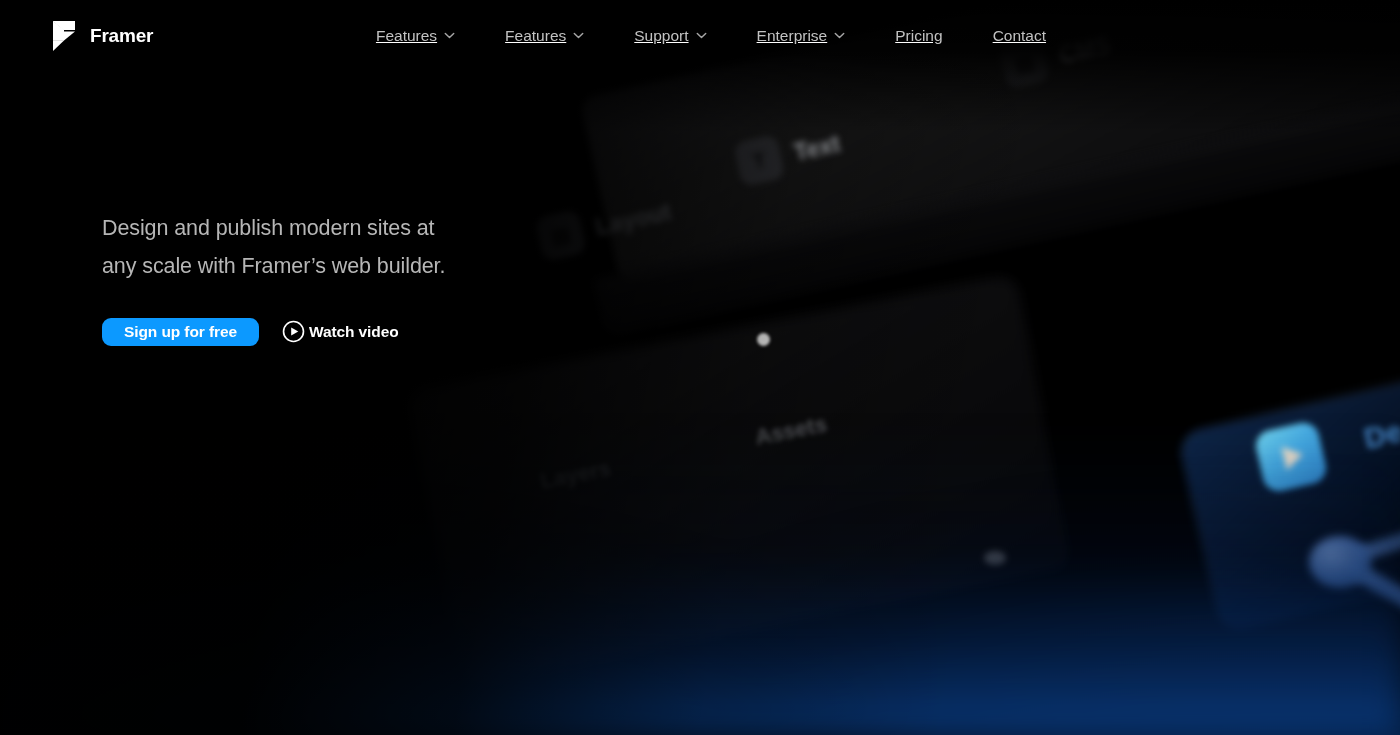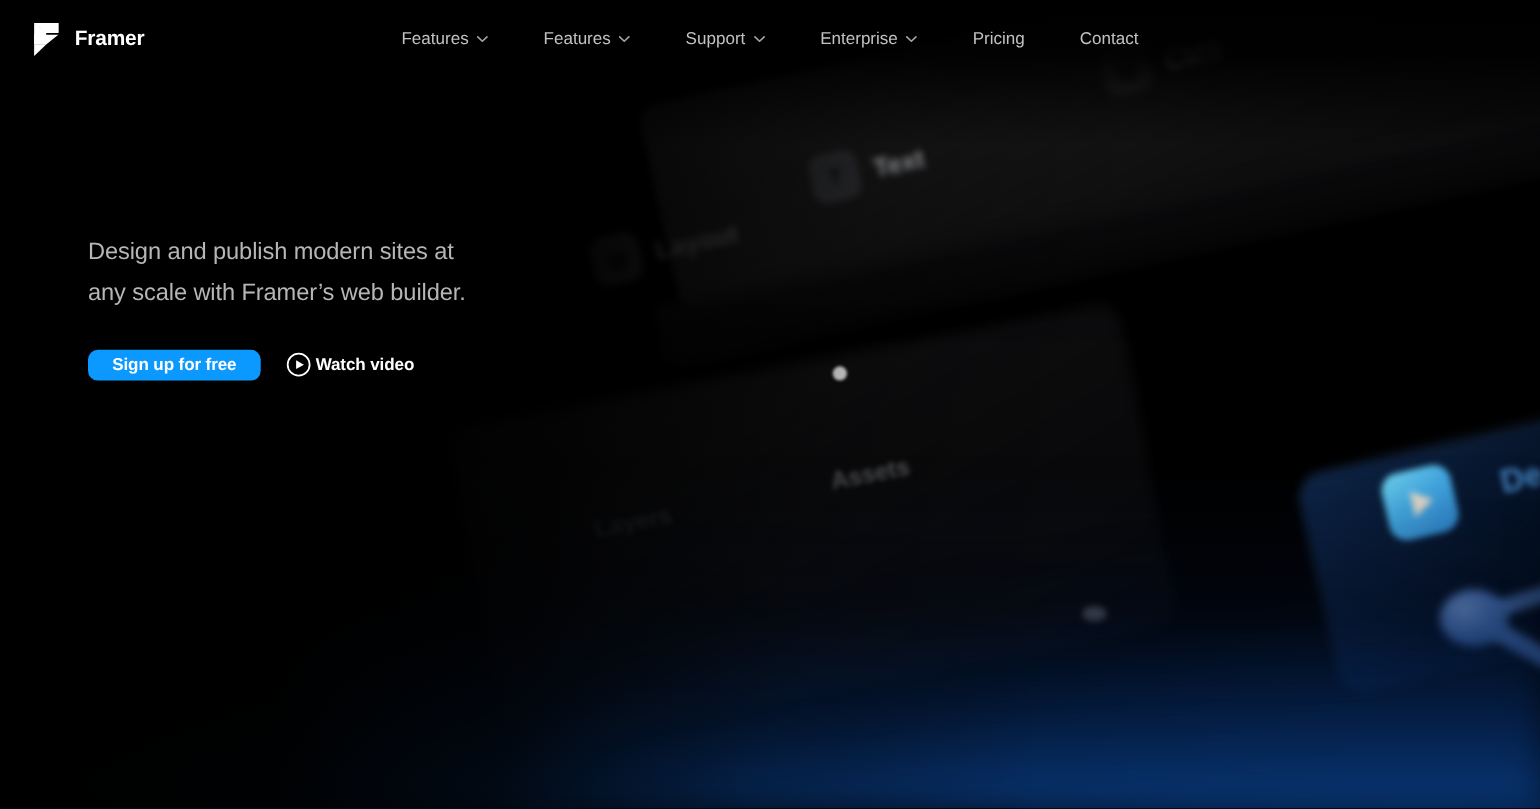--- a/index.html
+++ b/index.html
@@ -17,20 +17,21 @@
     -webkit-font-smoothing:antialiased;
     color:#fff;
   }
 
   .page {
     position:relative;
     width:1400px;
     height:735px;
     background:#000;
     overflow:hidden;
+    padding-left:22px;
   }
 
   
   .bg-art {
     position:absolute;
     inset:0;
     overflow:hidden;
     pointer-events:none;
   }
 
@@ -289,20 +290,21 @@
     color:#fff;
   }
 
   .nav {
     position:absolute;
     left:0; right:0;
     display:flex;
     justify-content:center;
     gap:12px;
     pointer-events:none;
+    text-decoration:underline;
   }
   .nav > * { pointer-events:auto; }
 
   .nav-item {
     display:flex;
     align-items:center;
     gap:7px;
     font-size:15.5px;
     color:#c2c2c2;
     padding:8px 19px;

